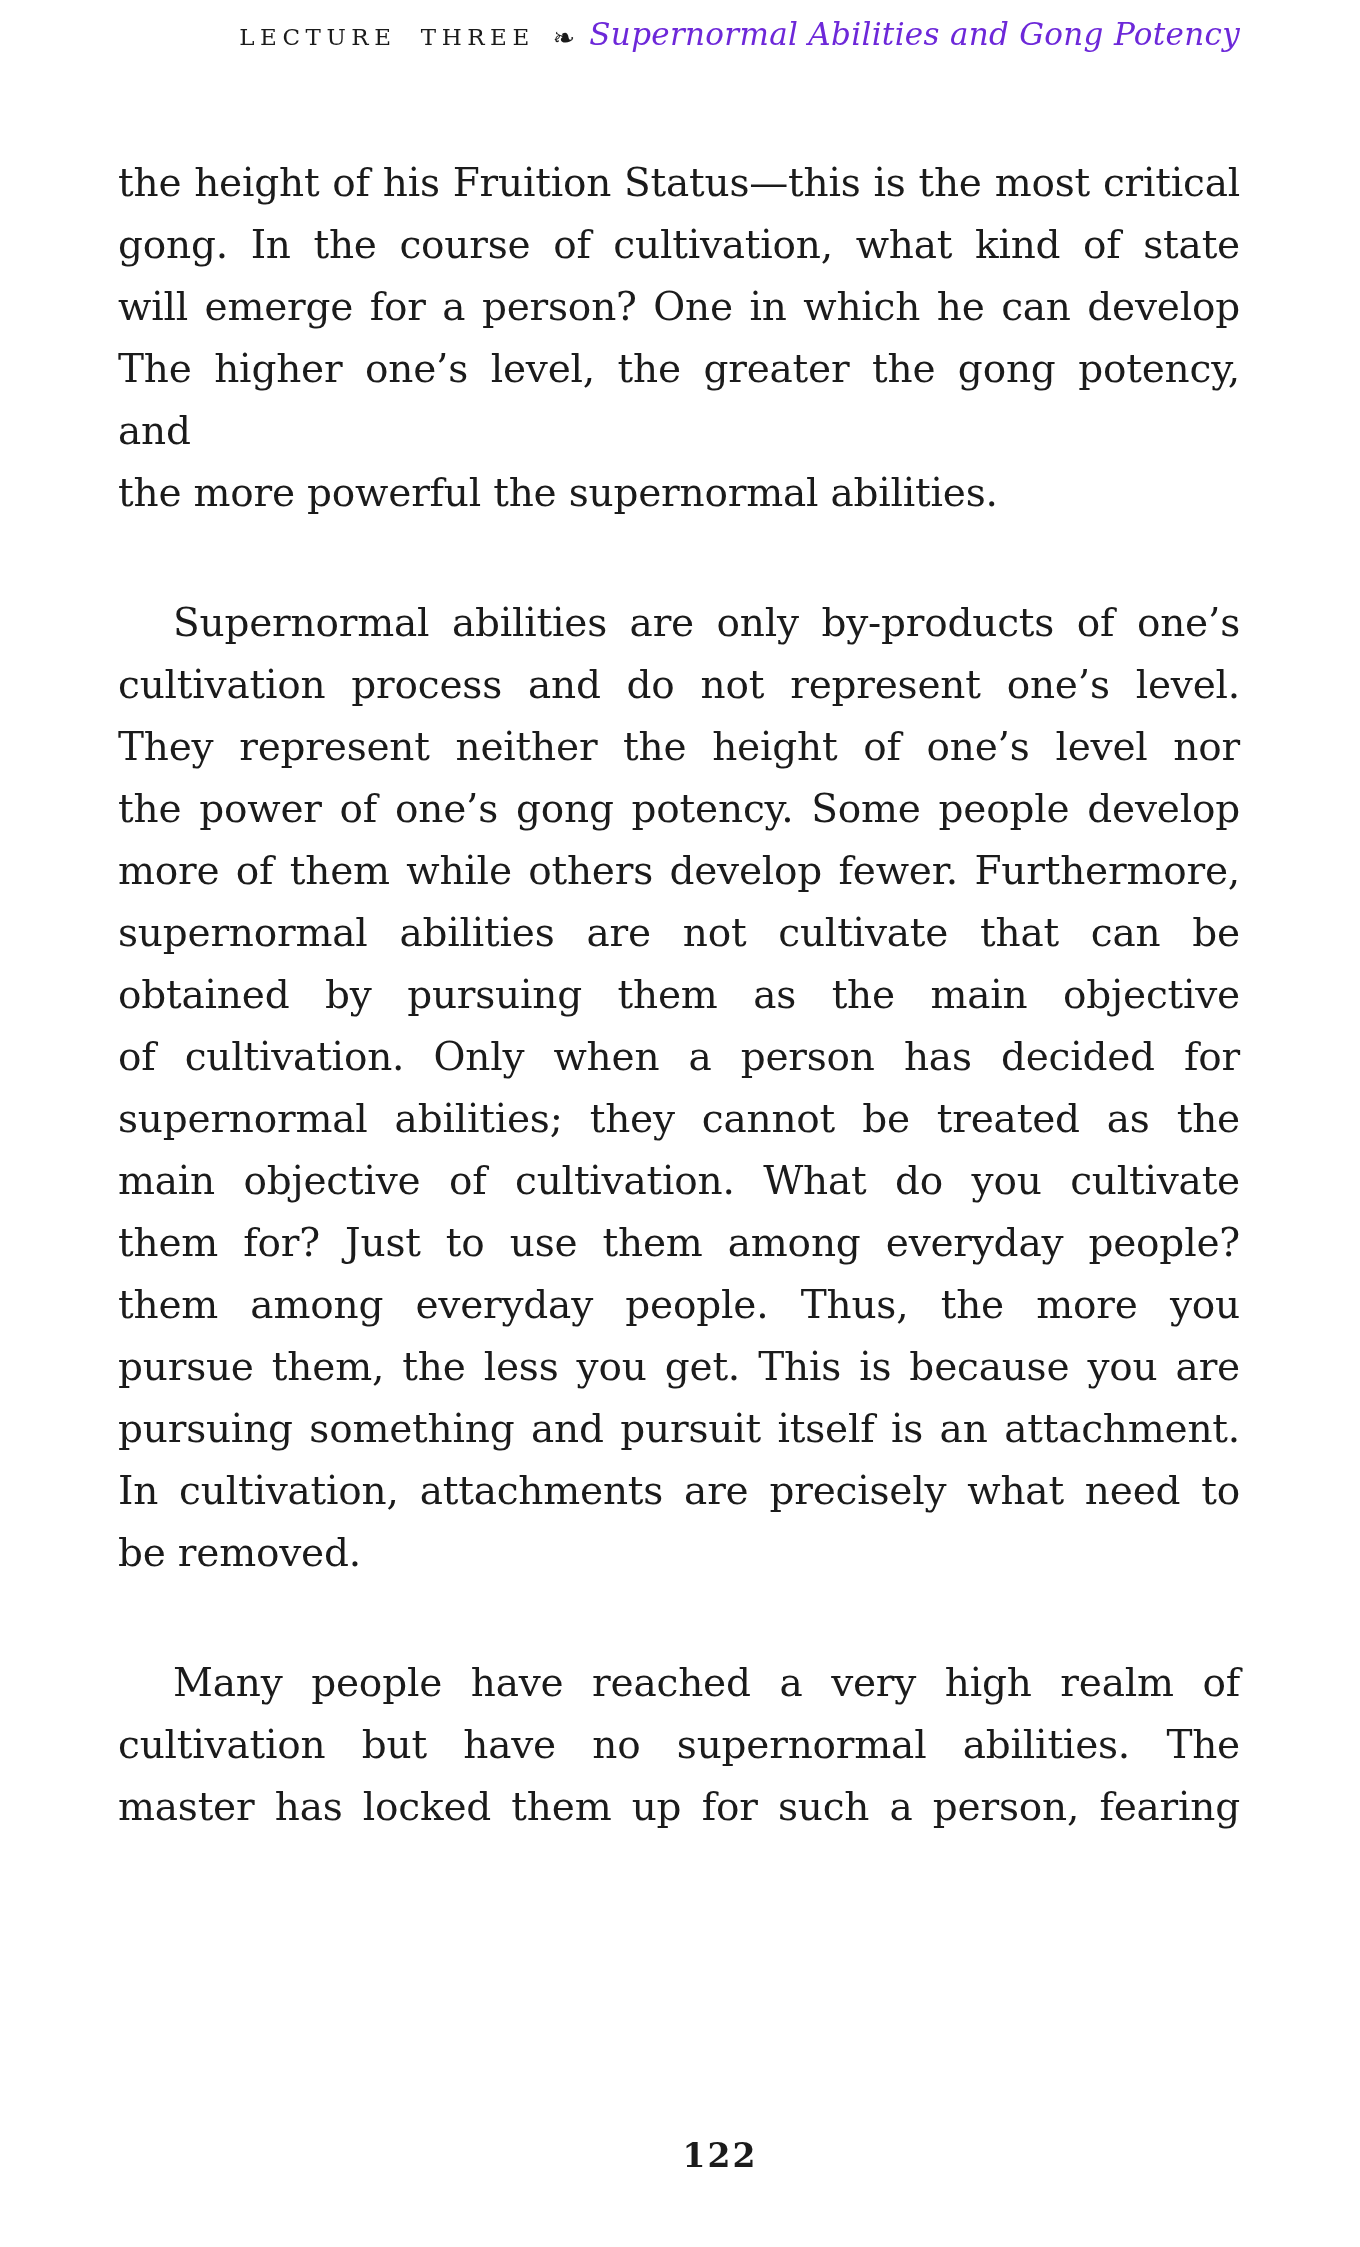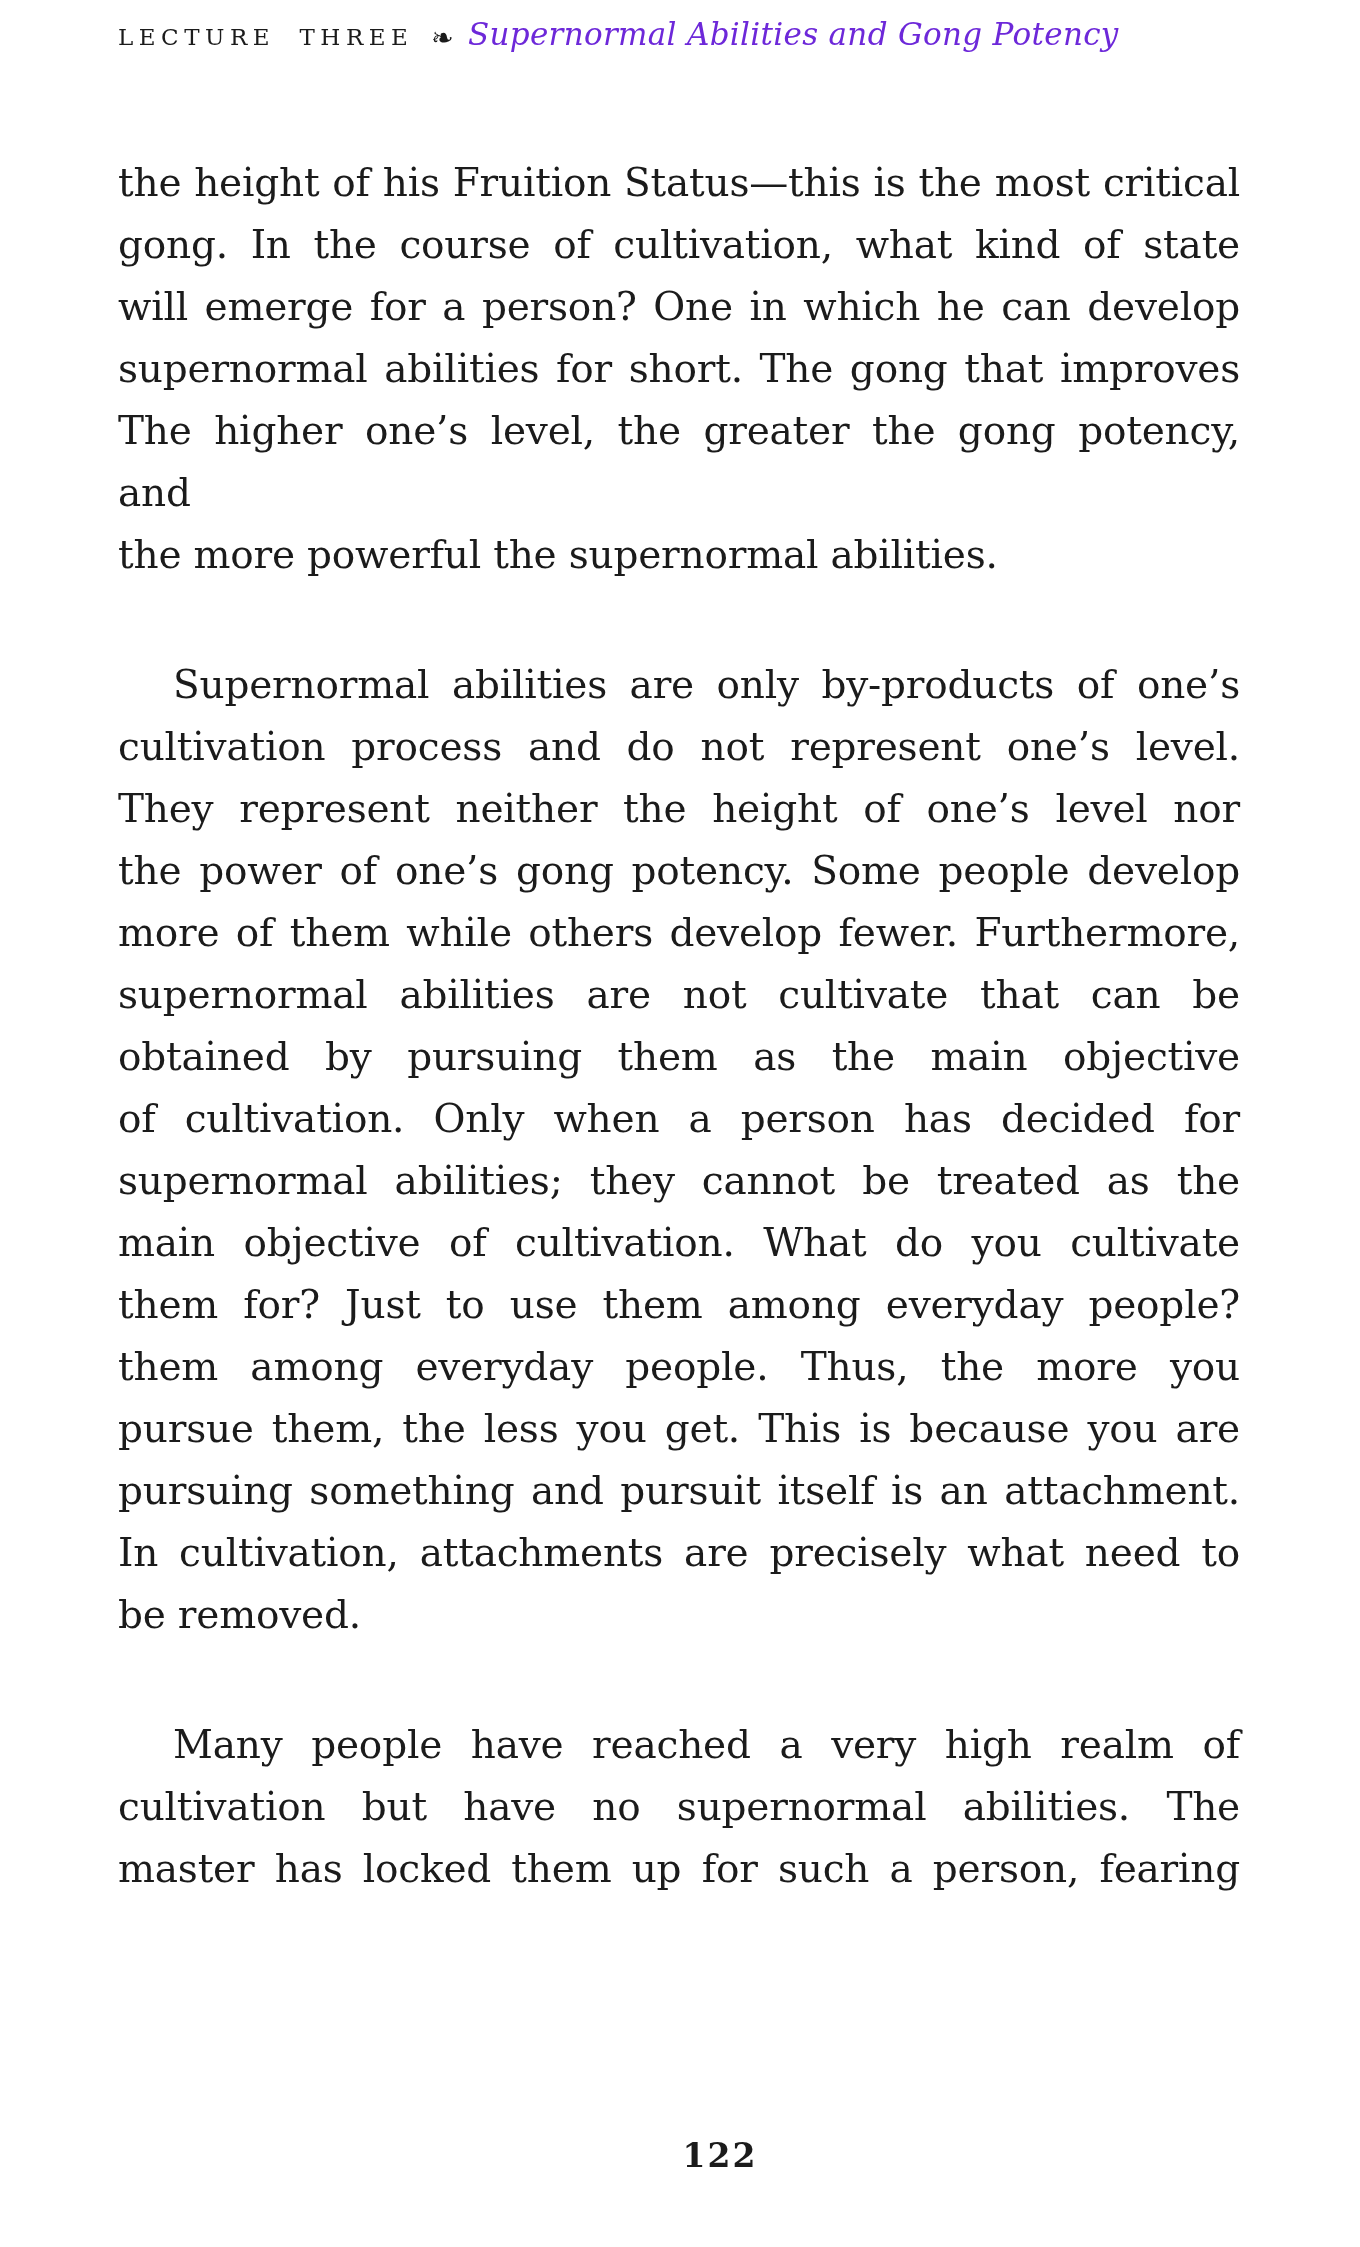--- a/index.html
+++ b/index.html
@@ -15,21 +15,21 @@
     color: #1b1b1b;
     font-family: "DejaVu Serif", serif;
     overflow: hidden;
   }
   .running-head {
     position: absolute;
     left: 118px;
     top: 16px;
     width: 1122px;
     display: flex;
-    justify-content: flex-start;
+    justify-content: flex-end;
     align-items: baseline;
     white-space: nowrap;
   }
   .lecture-label {
     font-size: 23px;
     letter-spacing: 0.24em;
     word-spacing: 0.5em;
     font-weight: 400;
     color: #1b1b1b;
   }
@@ -92,21 +92,20 @@
     <span class="lecture-label">LECTURE THREE</span>
     <span class="ornament">❧</span>
     <span class="chapter-title">Supernormal Abilities and Gong Potency</span>
   </div>
 
   <div class="body-text">
       <div class="para">
         <div class="line">the height of his Fruition Status—this is the most critical</div>
         <div class="line">gong. In the course of cultivation, what kind of state</div>
         <div class="line">will emerge for a person? One in which he can develop</div>
-        <div class="line">supernormal abilities for short. The gong that improves</div>
         <div class="line">The higher one’s level, the greater the gong potency, and</div>
         <div class="line lastline">the more powerful the supernormal abilities.</div>
       </div>
       <div class="para">
         <div class="line firstindent">Supernormal abilities are only by-products of one’s</div>
         <div class="line">cultivation process and do not represent one’s level.</div>
         <div class="line">They represent neither the height of one’s level nor</div>
         <div class="line">the power of one’s gong potency. Some people develop</div>
         <div class="line">more of them while others develop fewer. Furthermore,</div>
         <div class="line">supernormal abilities are not cultivate that can be</div>

